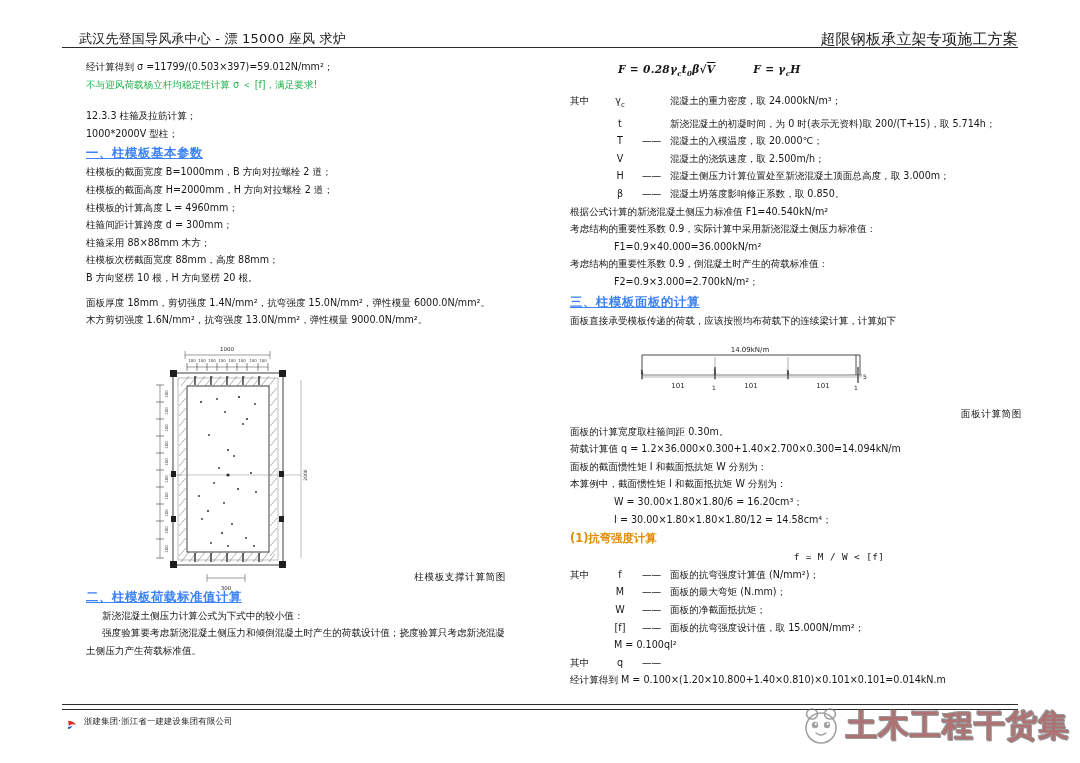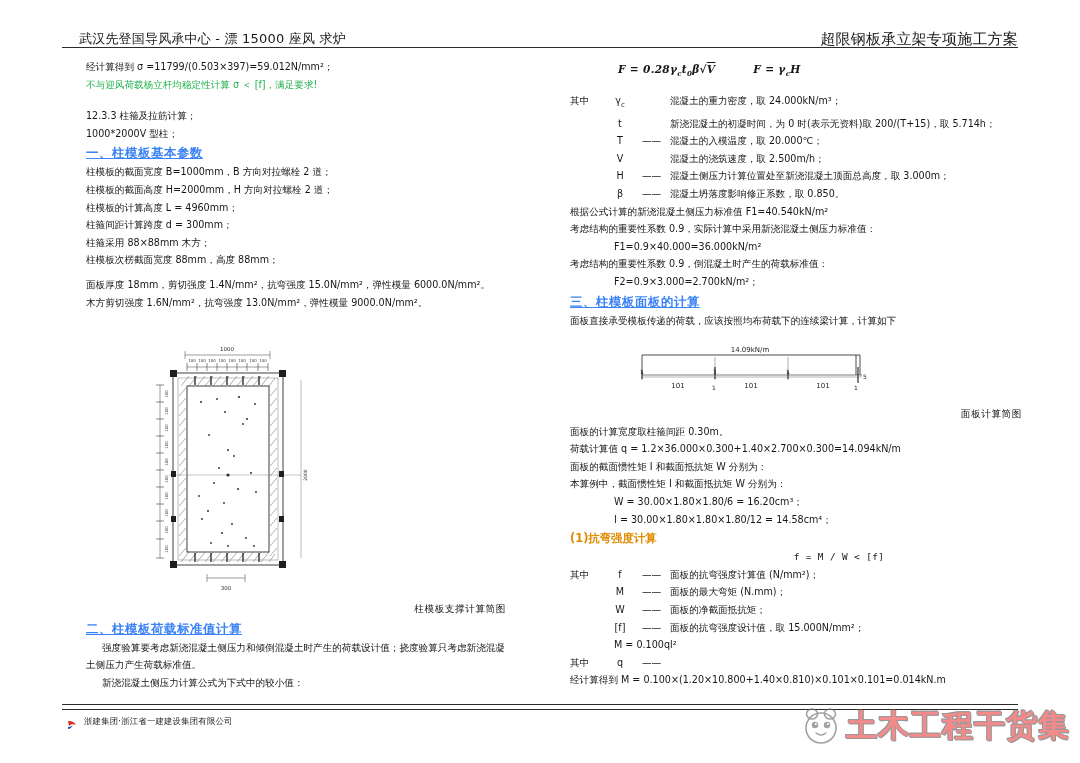--- a/index.html
+++ b/index.html
@@ -136,21 +136,21 @@
   .watermark {
     position: absolute;
     left: 800px; top: 705px;
     display: flex; align-items: center;
     opacity: .62;
     pointer-events: none;
   }
   .wm-mark { width: 42px; height: 42px; flex: 0 0 42px; }
   .wm-text {
     font-size: 31px; font-weight: bold;
-    color: #ef4444;
+    color: #7f1d1d;
     letter-spacing: 1px;
     text-shadow:
        1px 0 0 #5a5a5a, -1px 0 0 #5a5a5a,
        0 1px 0 #5a5a5a, 0 -1px 0 #5a5a5a,
        1px 1px 0 #5a5a5a, -1px -1px 0 #5a5a5a;
     white-space: nowrap;
     margin-left: 4px;
     font-family: "DejaVu Sans", sans-serif;
   }
 </style>
@@ -176,20 +176,21 @@
     <div class="ln">1000*2000V 型柱；</div>
 
     <div class="h-red">一、柱模板基本参数</div>
 
     <div class="ln">柱模板的截面宽度 B=1000mm，B 方向对拉螺栓 2 道；</div>
     <div class="ln">柱模板的截面高度 H=2000mm，H 方向对拉螺栓 2 道；</div>
     <div class="ln">柱模板的计算高度 L = 4960mm；</div>
     <div class="ln">柱箍间距计算跨度 d = 300mm；</div>
     <div class="ln">柱箍采用 88×88mm 木方；</div>
     <div class="ln">柱模板次楞截面宽度 88mm，高度 88mm；</div>
+    <div class="ln">B 方向竖楞 10 根，H 方向竖楞 20 根。</div>
 
     <div class="spacer-sm"></div>
     <div class="ln">面板厚度 18mm，剪切强度 1.4N/mm²，抗弯强度 15.0N/mm²，弹性模量 6000.0N/mm²。</div>
     <div class="ln">木方剪切强度 1.6N/mm²，抗弯强度 13.0N/mm²，弹性模量 9000.0N/mm²。</div>
   </div>
 
   <div class="cad-wrap">
     <svg class="cad-svg" width="290" height="255" viewBox="0 0 290 255" xmlns="http://www.w3.org/2000/svg">
       <g stroke="#3a3a3a" fill="none" stroke-width="0.5">
 
@@ -387,25 +388,25 @@
         <text transform="translate(13,139) rotate(-90)">100</text>
         <text transform="translate(13,156) rotate(-90)">100</text>
         <text transform="translate(13,173) rotate(-90)">100</text>
         <text transform="translate(13,190) rotate(-90)">100</text>
         <text transform="translate(13,209) rotate(-90)">100</text>
       </g>
       <text transform="translate(152,135) rotate(-90)" font-family="DejaVu Sans, sans-serif" font-size="4.5" fill="#3a3a3a" text-anchor="middle">2000</text>
     </svg>
   </div>
 
-  <div class="col" style="left:86px; top:600px; width:420px;">
+  <div class="col" style="left:86px; top:568px; width:420px;">
     <div class="caption">柱模板支撑计算简图</div>
     <div class="h-red">二、柱模板荷载标准值计算</div>
+    <div class="ln indent1">新浇混凝土侧压力计算公式为下式中的较小值：</div>
     <div class="ln wrap indent1">强度验算要考虑新浇混凝土侧压力和倾倒混凝土时产生的荷载设计值；挠度验算只考虑新浇混凝土侧压力产生荷载标准值。</div>
-    <div class="ln indent1">新浇混凝土侧压力计算公式为下式中的较小值：</div>
   </div>
 
   <div class="col col-right">
 
     <div class="formula" style="padding-left:48px; line-height:22px;">
       <span>F = 0.28<span class="sym">γ</span><sub>c</sub><span class="sym">t</span><sub>0</sub><span class="sym">β</span>√<span style="text-decoration:overline;">V</span></span>
       <span style="display:inline-block;width:30px;"></span>
       <span>F = <span class="sym">γ</span><sub>c</sub>H</span>
     </div>
 

